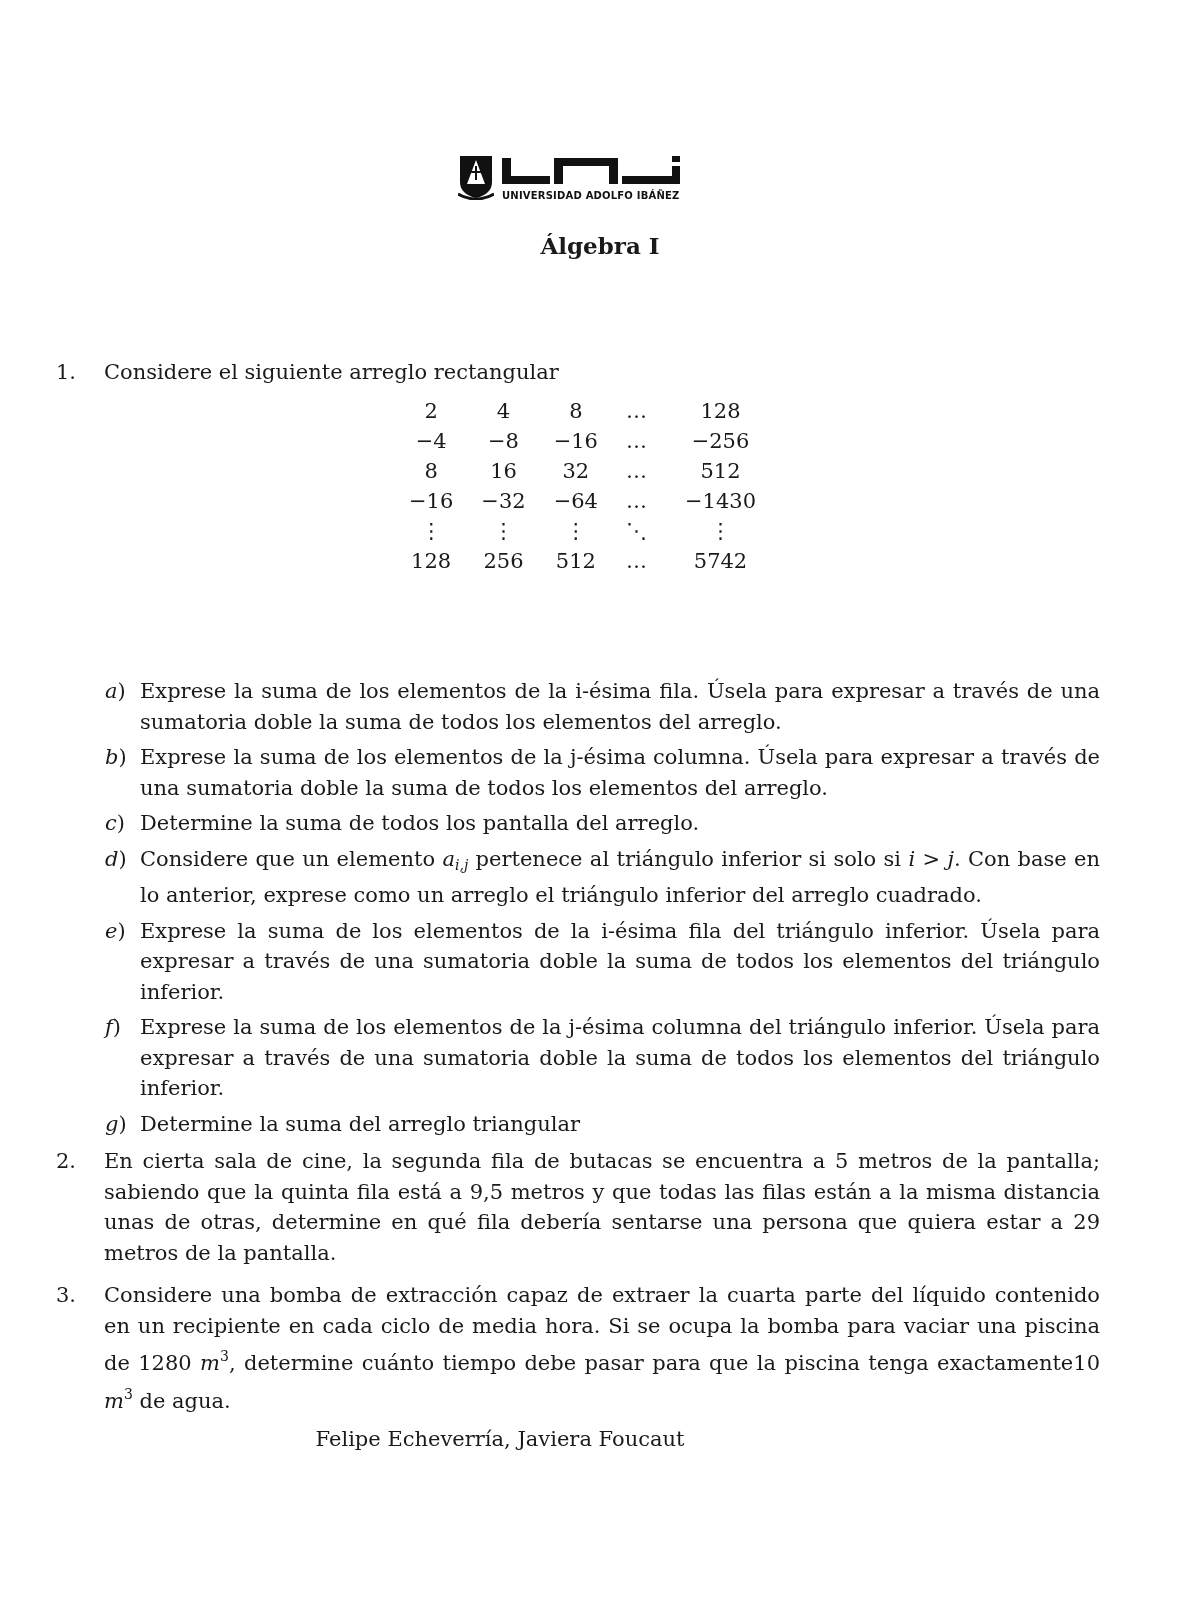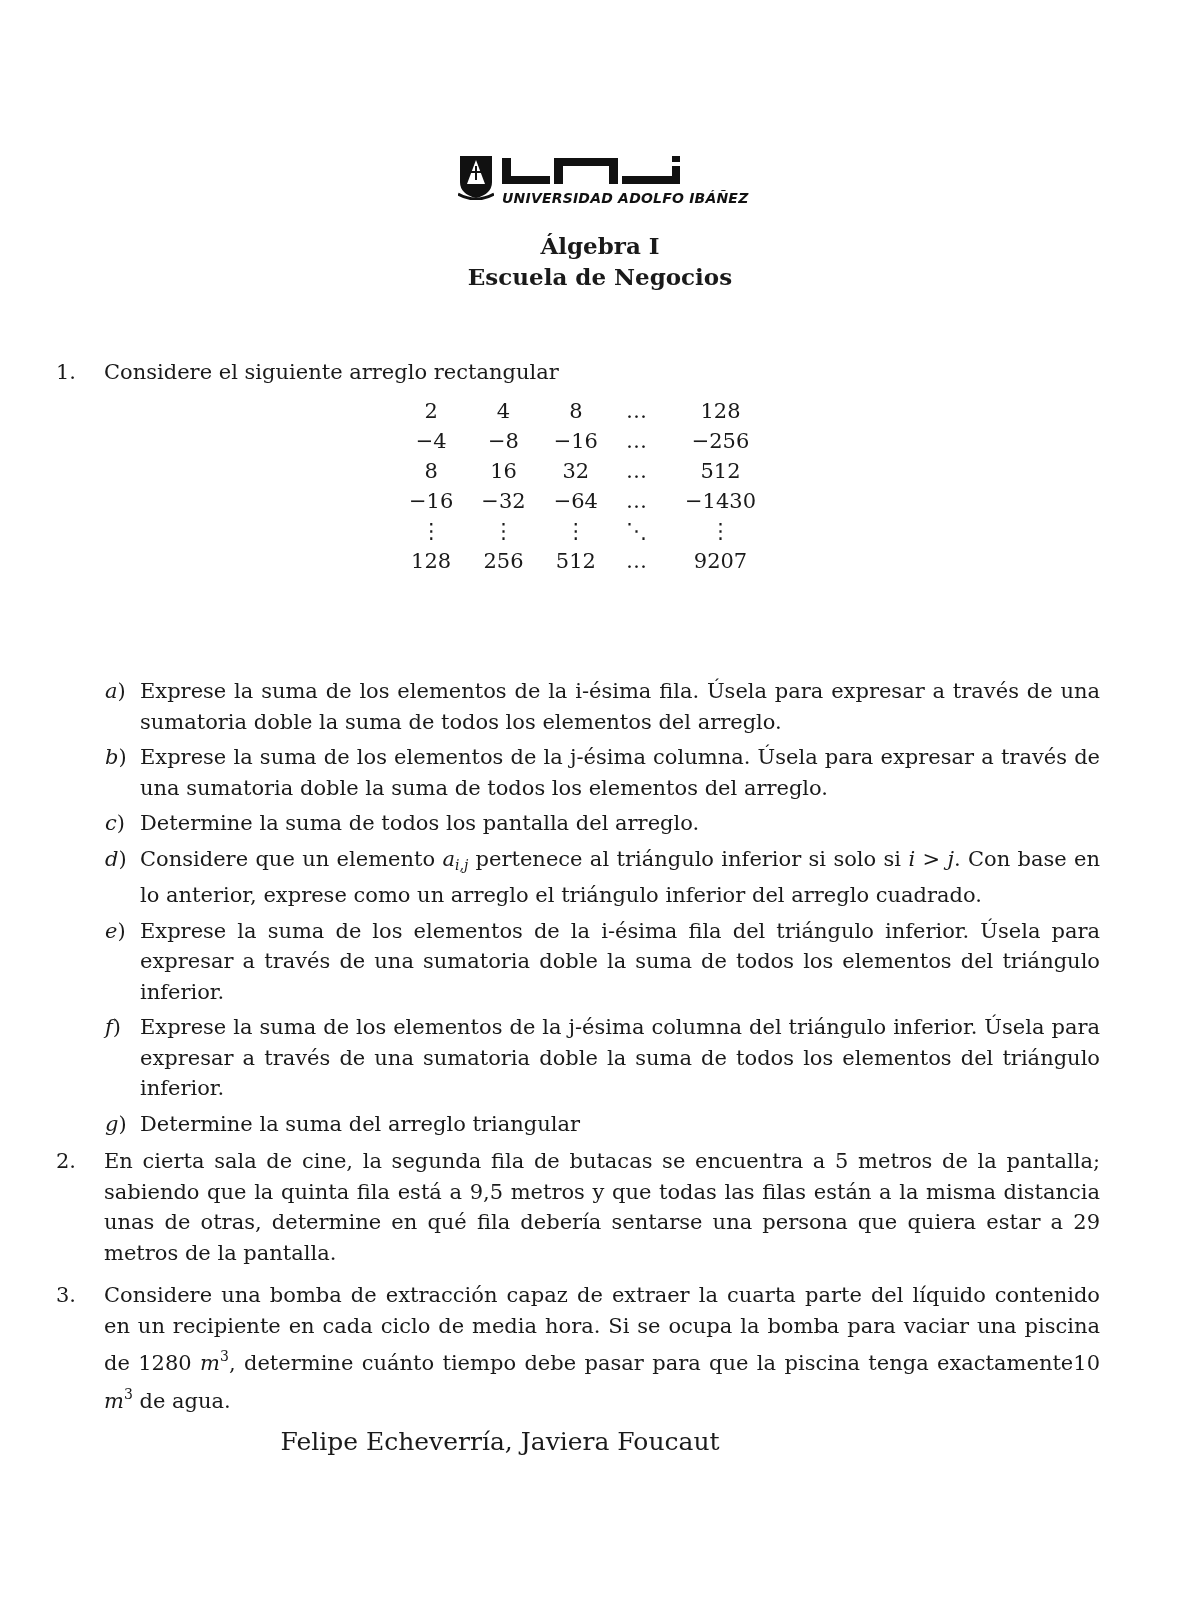--- a/index.html
+++ b/index.html
@@ -3,42 +3,42 @@
   <meta charset="utf-8">
   <style>
     html, body { margin: 0; padding: 0; background: #ffffff; }
     body { width: 1200px; height: 1600px; position: relative; overflow: hidden;
            font-family: "DejaVu Serif", "Liberation Serif", serif; color: #1a1a1a; }
     .page { position: absolute; left: 0; top: 0; width: 1200px; height: 1600px; }
     .logo { position: absolute; left: 458px; top: 152px; width: 230px; height: 56px; }
     .logo .crest { position: absolute; left: 0; top: 2px; width: 36px; height: 46px; }
     .logo .wordmark { position: absolute; left: 44px; top: 4px; width: 186px; height: 30px; }
     .logo .uni-name { position: absolute; left: 44px; top: 38px; font-family: "DejaVu Sans", sans-serif;
-                      font-weight: bold; font-size: 14px; letter-spacing: 0.2px; white-space: nowrap; color: #111; font-style: italic; }
+                      font-weight: bold; font-size: 10px; letter-spacing: 0.2px; white-space: nowrap; color: #111; }
     .header { position: absolute; left: 0; width: 1200px; top: 230px; text-align: center;
               font-weight: bold; font-size: 23px; line-height: 31px; }
     .header div { margin-left: 0; }
     .text { font-size: 21px; line-height: 30.5px; text-align: justify; }
     .enum { position: absolute; left: 56px; width: 1044px; }
     .enum .num { position: absolute; left: 0; top: 0; }
     .enum .body { margin-left: 48px; }
     .matrix { position: absolute; left: 395px; top: 396px; font-size: 21px; line-height: 30px; }
     .matrix table { border-collapse: collapse; }
     .matrix td { padding: 0 14px; text-align: center; height: 30px; }
     .matrix td.last { text-align: center; padding-left: 24px; }
     .note { position: absolute; left: 88px; width: 1012px; top: 600px; }
     .subs { position: absolute; left: 88px; width: 1012px; top: 676px; }
     .sub { position: relative; margin-bottom: 5px; }
     .sub .lbl { position: absolute; left: 17px; top: 0; font-style: italic; }
     .sub .lbl-paren { font-style: normal; }
     .sub .body { margin-left: 52px; }
     .math-i { font-style: italic; }
     .sup { font-size: 14px; vertical-align: 9px; }
     .subs-txt { font-size: 14px; vertical-align: -4px; font-style: italic; }
-    .footer { position: absolute; left: 0; width: 1000px; top: 1427px; text-align: center; font-size: 25px; }
+    .footer { position: absolute; left: 0; width: 1000px; top: 1427px; text-align: center; font-size: 21px; }
   </style>
 </head>
 <body>
 
 <div class="page">
 
   <div class="logo">
     <svg class="crest" viewBox="0 0 36 46">
       <path d="M2 2 H34 V28 Q34 40 18 44 Q2 40 2 28 Z" fill="#111"></path>
       <path d="M18 6 L27 30 H9 Z" fill="#fff"></path>
@@ -53,21 +53,20 @@
       <rect x="107" y="2" width="9" height="26" fill="#111"></rect>
       <rect x="120" y="20" width="58" height="8" fill="#111"></rect>
       <rect x="170" y="10" width="8" height="18" fill="#111"></rect>
       <rect x="170" y="0" width="8" height="6" fill="#111"></rect>
     </svg>
     <div class="uni-name">UNIVERSIDAD ADOLFO IBÁÑEZ</div>
   </div>
 
   <div class="header">
     <div>Álgebra I</div>
-    <div>Escuela de Negocios</div>
   </div>
 
   <div class="enum text" style="top:357px;">
     <span class="num">1.</span>
     <div class="body">Considere el siguiente arreglo rectangular</div>
   </div>
 
   <div class="matrix">
     <table>
       <tbody>
@@ -104,21 +103,21 @@
         <td>⋮</td>
         <td>⋮</td>
         <td>⋱</td>
         <td class="last">⋮</td>
       </tr>
       <tr>
         <td>128</td>
         <td>256</td>
         <td>512</td>
         <td>…</td>
-        <td class="last">9207</td>
+        <td class="last">5742</td>
       </tr>
     </tbody>
       </table>
   </div>
 
 
   <div class="subs text">
     <div class="sub">
       <span class="lbl"><span>a</span><span class="lbl-paren">)</span></span>
       <div class="body">Exprese la suma de los elementos de la i-ésima fila. Úsela para expresar a través de una sumatoria doble la suma de todos los elementos del arreglo.</div>

